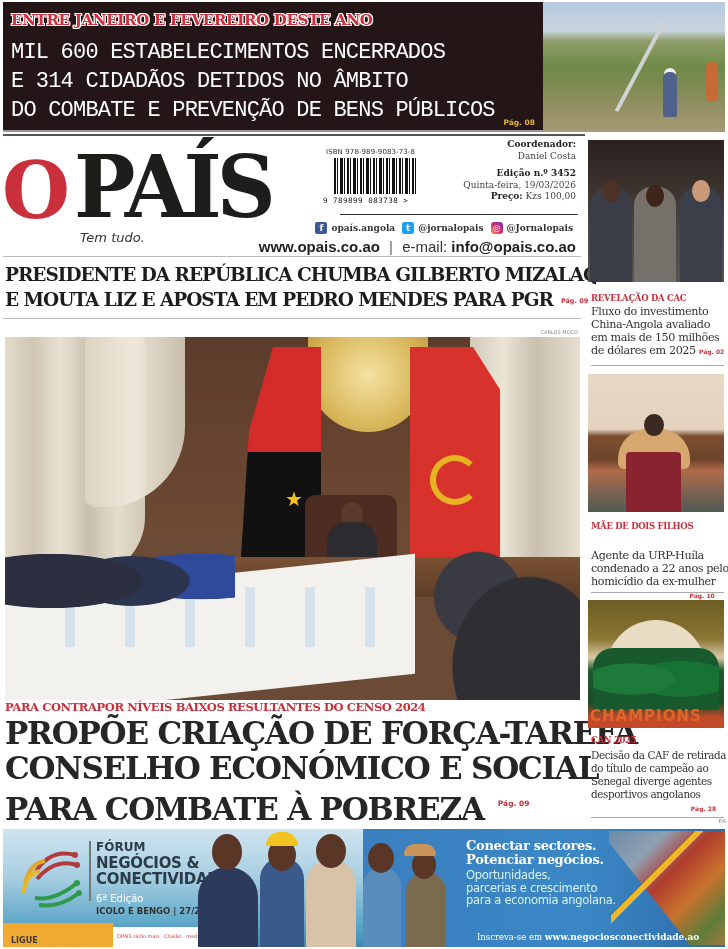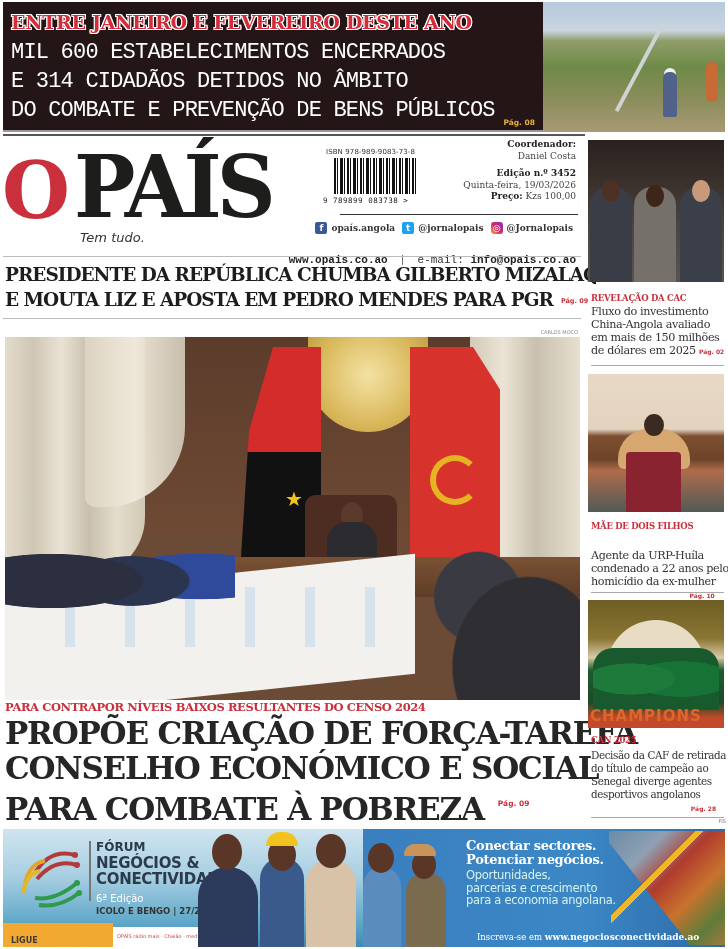--- a/index.html
+++ b/index.html
@@ -1,21 +1,21 @@
 <!DOCTYPE html>
 <html><head>
 <meta charset="utf-8">
 <style>
   * { box-sizing: border-box; margin: 0; padding: 0; }
   html, body { width: 728px; height: 949px; background: #ffffff; overflow: hidden; }
   body { font-family: "DejaVu Serif", serif; color: #222; position: relative; }
 
   
   .top-banner { position: absolute; left: 3px; top: 2px; width: 540px; height: 130px; background: #241617; border-bottom: 2px solid #999; }
-  .top-kicker { position: absolute; left: 8px; top: 9px; font-family: "DejaVu Serif", serif; font-weight: bold; font-size: 19px; color: #d42c3a;
+  .top-kicker { position: absolute; left: 8px; top: 9px; font-family: "DejaVu Serif", serif; font-weight: bold; font-size: 15px; color: #d42c3a;
     text-shadow: -1px -1px 0 #fff, 1px -1px 0 #fff, -1px 1px 0 #fff, 1px 1px 0 #fff, 0 1px 0 #fff, 0 -1px 0 #fff, 1px 0 0 #fff, -1px 0 0 #fff; letter-spacing: -0.3px; }
   .top-headline { position: absolute; left: 8px; top: 36px; font-family: "DejaVu Serif", serif; font-size: 22px; line-height: 29px; color: #fff; letter-spacing: -0.8px; font-weight: normal; }
   .top-headline div { white-space: nowrap; font-family: Liberation Mono, monospace; }
   .top-page { position: absolute; right: 8px; bottom: 3px; font-size: 7.5px; font-weight: bold; color: #e3b23c; font-family: "DejaVu Sans", sans-serif; }
 
   .top-photo { position: absolute; left: 543px; top: 2px; width: 182px; height: 130px; overflow: hidden;
     background: linear-gradient(180deg, #b6c9dd 0%, #c9d5e0 22%, #8f9d6a 30%, #6f8a48 50%, #8a8d5b 75%, #a89a76 100%); }
   .top-photo .tower { position: absolute; left: 95px; top: 15px; width: 4px; height: 100px; background: #cfd3d4; transform: rotate(28deg); }
   .top-photo .person { position: absolute; left: 120px; top: 70px; width: 14px; height: 45px; background: #50628a; border-radius: 6px 6px 2px 2px; }
   .top-photo .helmet { position: absolute; left: 121px; top: 66px; width: 12px; height: 8px; background: #f2f2f2; border-radius: 6px 6px 0 0; }
@@ -36,21 +36,21 @@
   .meta { position: absolute; right: 152px; top: 139px; text-align: right; font-family: "DejaVu Serif", serif; font-size: 9px; line-height: 11.5px; color: #444; }
   .meta .lbl { font-weight: bold; color: #222; }
   .meta .gap { height: 6px; }
   .meta-rule { position: absolute; left: 340px; top: 214px; width: 238px; height: 1px; background: #333; }
   .social { position: absolute; right: 152px; top: 222px; font-family: "DejaVu Serif", serif; font-size: 9px; color: #333; display: flex; align-items: center; gap: 4px; }
   .social .ico { display: inline-block; width: 12px; height: 12px; border-radius: 2px; color: #fff; font-size: 9px; line-height: 12px; text-align: center; font-family: "DejaVu Sans", sans-serif; font-weight: bold; }
   .social .fb { background: #3b5998; }
   .social .tw { background: #1da1f2; }
   .social .ig { background: linear-gradient(45deg, #f9a13a, #d6246e, #7a3bbb); border-radius: 3px; }
   .social .handle { font-weight: bold; margin-right: 3px; }
-  .contact { position: absolute; right: 152px; top: 254px; font-family: Liberation Mono, monospace; font-size: 11px; color: #333; white-space: nowrap; }
+  .contact { position: absolute; right: 152px; top: 238px; font-family: Liberation Sans, sans-serif; font-size: 15px; color: #333; white-space: nowrap; }
   .contact .b { font-weight: bold; color: #222; }
   .contact .sep { margin: 0 5px; color: #666; }
 
   
   .rule1 { position: absolute; left: 3px; top: 256px; width: 578px; height: 1px; background: #bbb; }
   .sec-headline { position: absolute; left: 5px; top: 262px; font-family: "DejaVu Serif", serif; font-weight: bold; font-size: 18.5px; line-height: 25px; color: #1d1d1b; letter-spacing: -1px; }
   .sec-headline div { white-space: nowrap; }
   .sec-page { font-family: "DejaVu Sans", sans-serif; font-size: 6.5px; color: #c9303b; font-weight: bold; letter-spacing: 0; margin-left: 8px; vertical-align: middle; }
   .rule2 { position: absolute; left: 3px; top: 318px; width: 578px; height: 1px; background: #bbb; }
   .credit { position: absolute; right: 150px; top: 329px; font-family: "DejaVu Sans", sans-serif; font-size: 5px; color: #888; }

